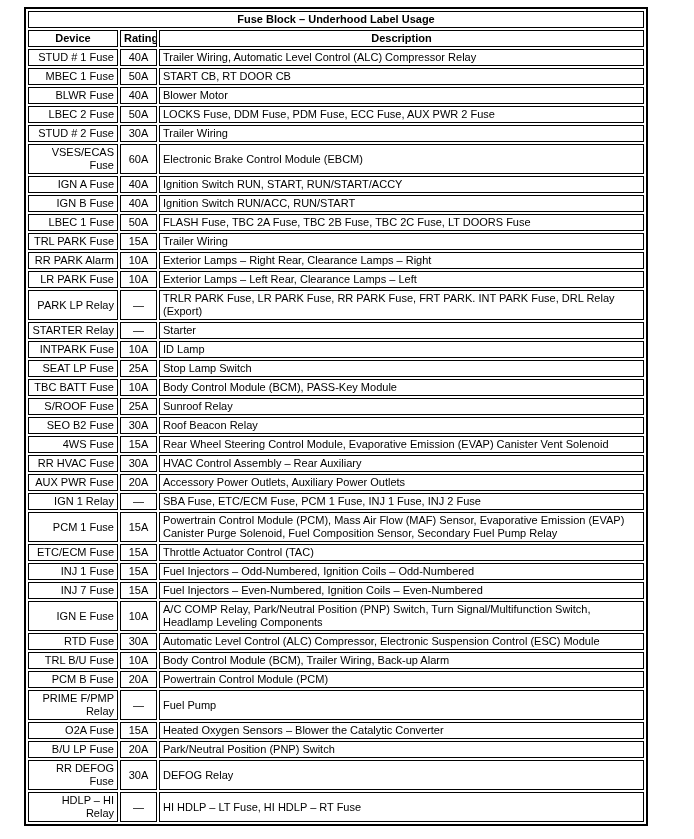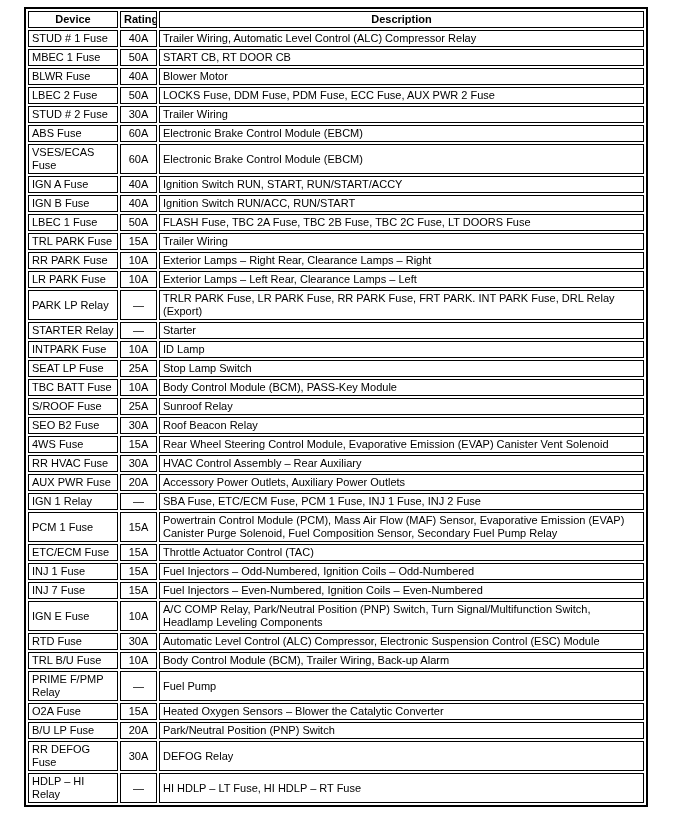--- a/index.html
+++ b/index.html
@@ -37,39 +37,42 @@
   }
   .title-cell {
     text-align: center;
     font-weight: bold;
     font-size: 11.5px;
   }
   .head-cell {
     text-align: center;
     font-weight: bold;
   }
-  td.device-cell { text-align: left; }
+  td.device-cell { text-align: right; }
   td.rating-cell { text-align: center; }
   td.desc-cell   { text-align: left; padding-left: 4px; margin-left: 48px; }
   col.c-device { width: 90px; }
   col.c-rating { width: 37px; }
   col.c-desc   { width: auto; }
 </style>
 </head>
 <body>
 
 <div class="page">
   <table class="fuse-table">
     <colgroup>
       <col class="c-device">
       <col class="c-rating">
       <col class="c-desc">
     </colgroup>
     <thead>
       <tr>
+        <th class="title-cell" colspan="3">Fuse Block – Underhood Label Usage</th>
+      </tr>
+      <tr>
         <th class="head-cell">Device</th>
         <th class="head-cell">Rating</th>
         <th class="head-cell">Description</th>
       </tr>
     </thead>
     <tbody>
   <tr>
     <td class="device-cell">STUD # 1 Fuse</td>
     <td class="rating-cell">40A</td>
     <td class="desc-cell">Trailer Wiring, Automatic Level Control (ALC) Compressor Relay</td>
@@ -92,25 +95,20 @@
     <td class="rating-cell">50A</td>
     <td class="desc-cell">LOCKS Fuse, DDM Fuse, PDM Fuse, ECC Fuse, AUX PWR 2 Fuse</td>
   </tr>
 
   <tr>
     <td class="device-cell">STUD # 2 Fuse</td>
     <td class="rating-cell">30A</td>
     <td class="desc-cell">Trailer Wiring</td>
   </tr>
 
-  <tr>
-    <td class="device-cell">ABS Fuse</td>
-    <td class="rating-cell">60A</td>
-    <td class="desc-cell">Electronic Brake Control Module (EBCM)</td>
-  </tr>
 
   <tr>
     <td class="device-cell">VSES/ECAS Fuse</td>
     <td class="rating-cell">60A</td>
     <td class="desc-cell">Electronic Brake Control Module (EBCM)</td>
   </tr>
 
   <tr>
     <td class="device-cell">IGN A Fuse</td>
     <td class="rating-cell">40A</td>
@@ -129,21 +127,21 @@
     <td class="desc-cell">FLASH Fuse, TBC 2A Fuse, TBC 2B Fuse, TBC 2C Fuse, LT DOORS Fuse</td>
   </tr>
 
   <tr>
     <td class="device-cell">TRL PARK Fuse</td>
     <td class="rating-cell">15A</td>
     <td class="desc-cell">Trailer Wiring</td>
   </tr>
 
   <tr>
-    <td class="device-cell">RR PARK Fuse</td>
+    <td class="device-cell">RR PARK Alarm</td>
     <td class="rating-cell">10A</td>
     <td class="desc-cell">Exterior Lamps – Right Rear, Clearance Lamps – Right</td>
   </tr>
 
   <tr>
     <td class="device-cell">LR PARK Fuse</td>
     <td class="rating-cell">10A</td>
     <td class="desc-cell">Exterior Lamps – Left Rear, Clearance Lamps – Left</td>
   </tr>
 
@@ -248,20 +246,25 @@
     <td class="rating-cell">30A</td>
     <td class="desc-cell">Automatic Level Control (ALC) Compressor, Electronic Suspension Control (ESC) Module</td>
   </tr>
 
   <tr>
     <td class="device-cell">TRL B/U Fuse</td>
     <td class="rating-cell">10A</td>
     <td class="desc-cell">Body Control Module (BCM), Trailer Wiring, Back-up Alarm</td>
   </tr>
 
+  <tr>
+    <td class="device-cell">PCM B Fuse</td>
+    <td class="rating-cell">20A</td>
+    <td class="desc-cell">Powertrain Control Module (PCM)</td>
+  </tr>
 
   <tr>
     <td class="device-cell">PRIME F/PMP Relay</td>
     <td class="rating-cell">—</td>
     <td class="desc-cell">Fuel Pump</td>
   </tr>
 
   <tr>
     <td class="device-cell">O2A Fuse</td>
     <td class="rating-cell">15A</td>

